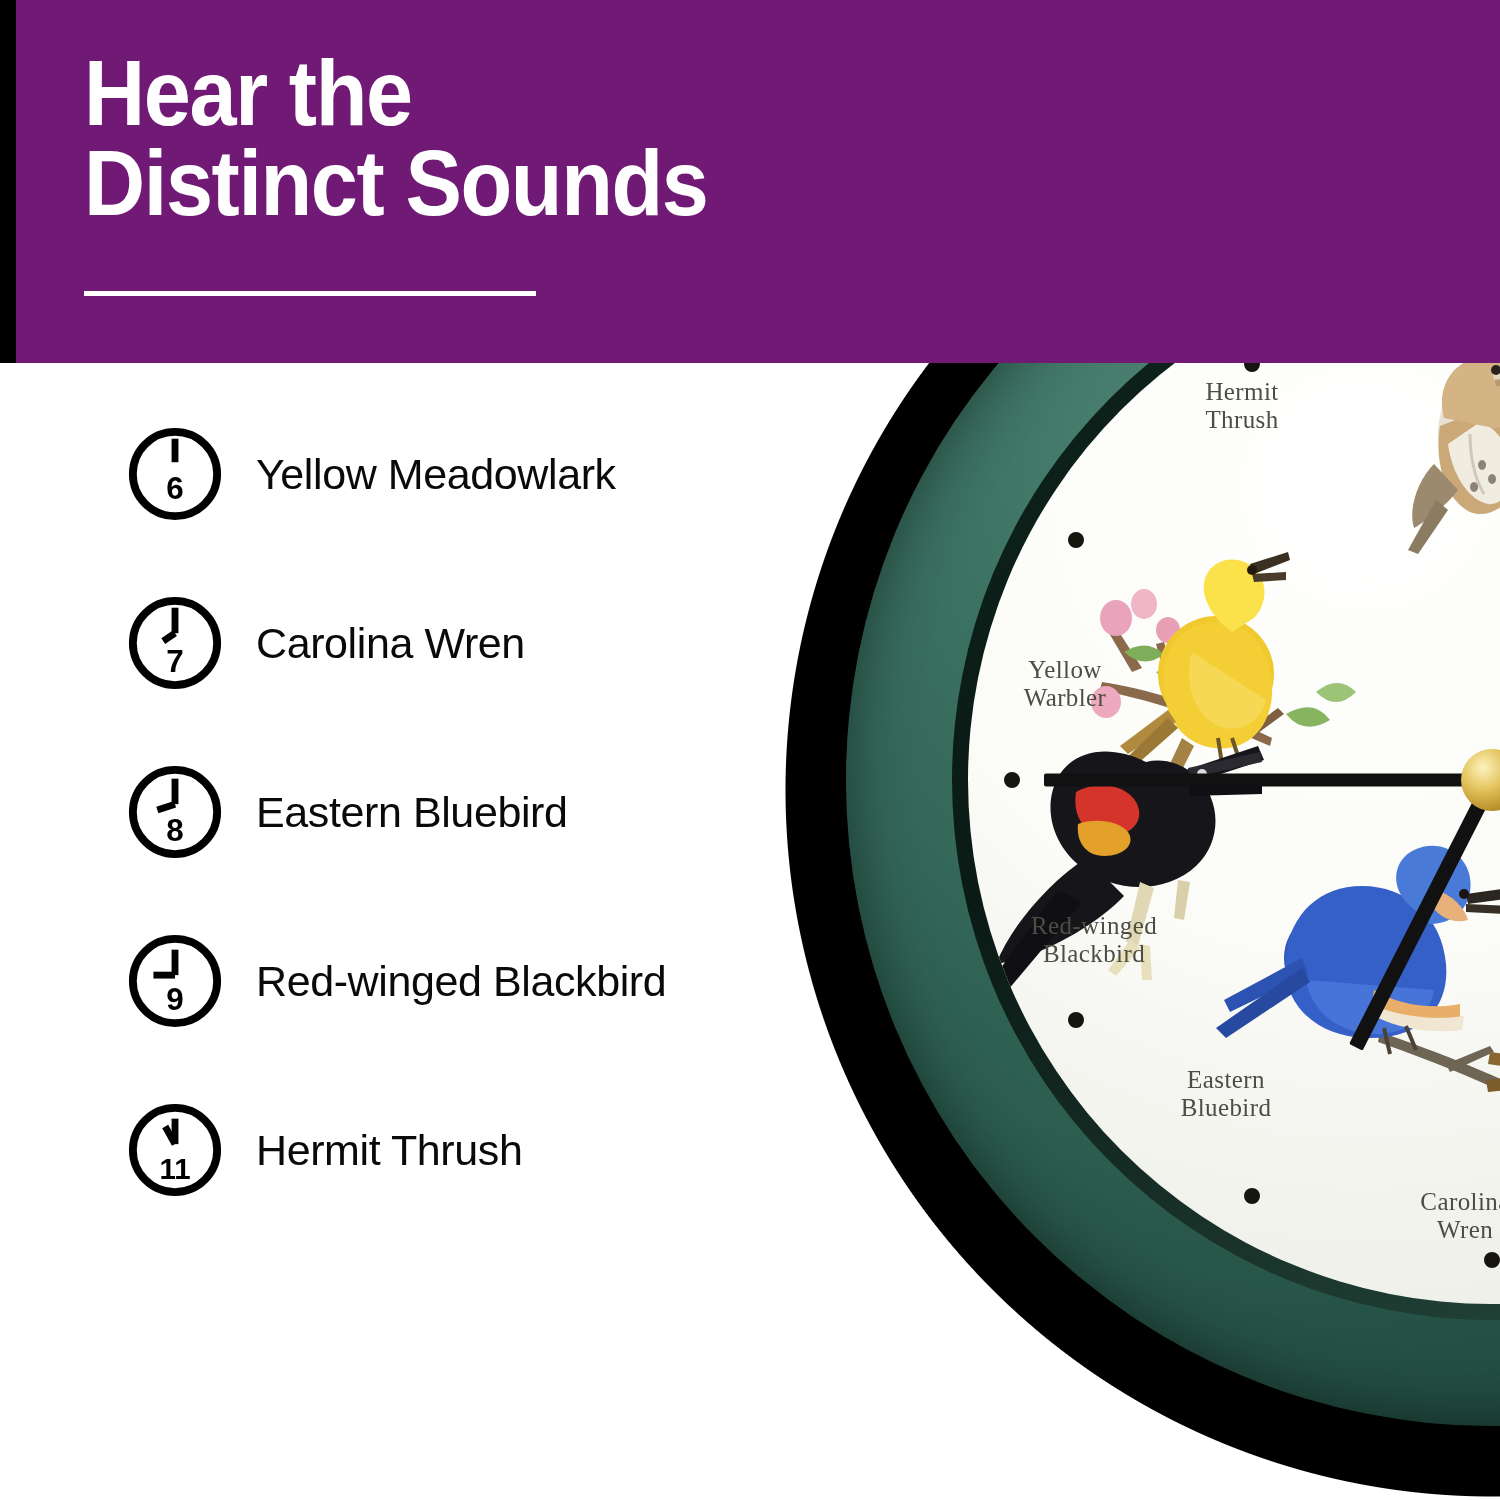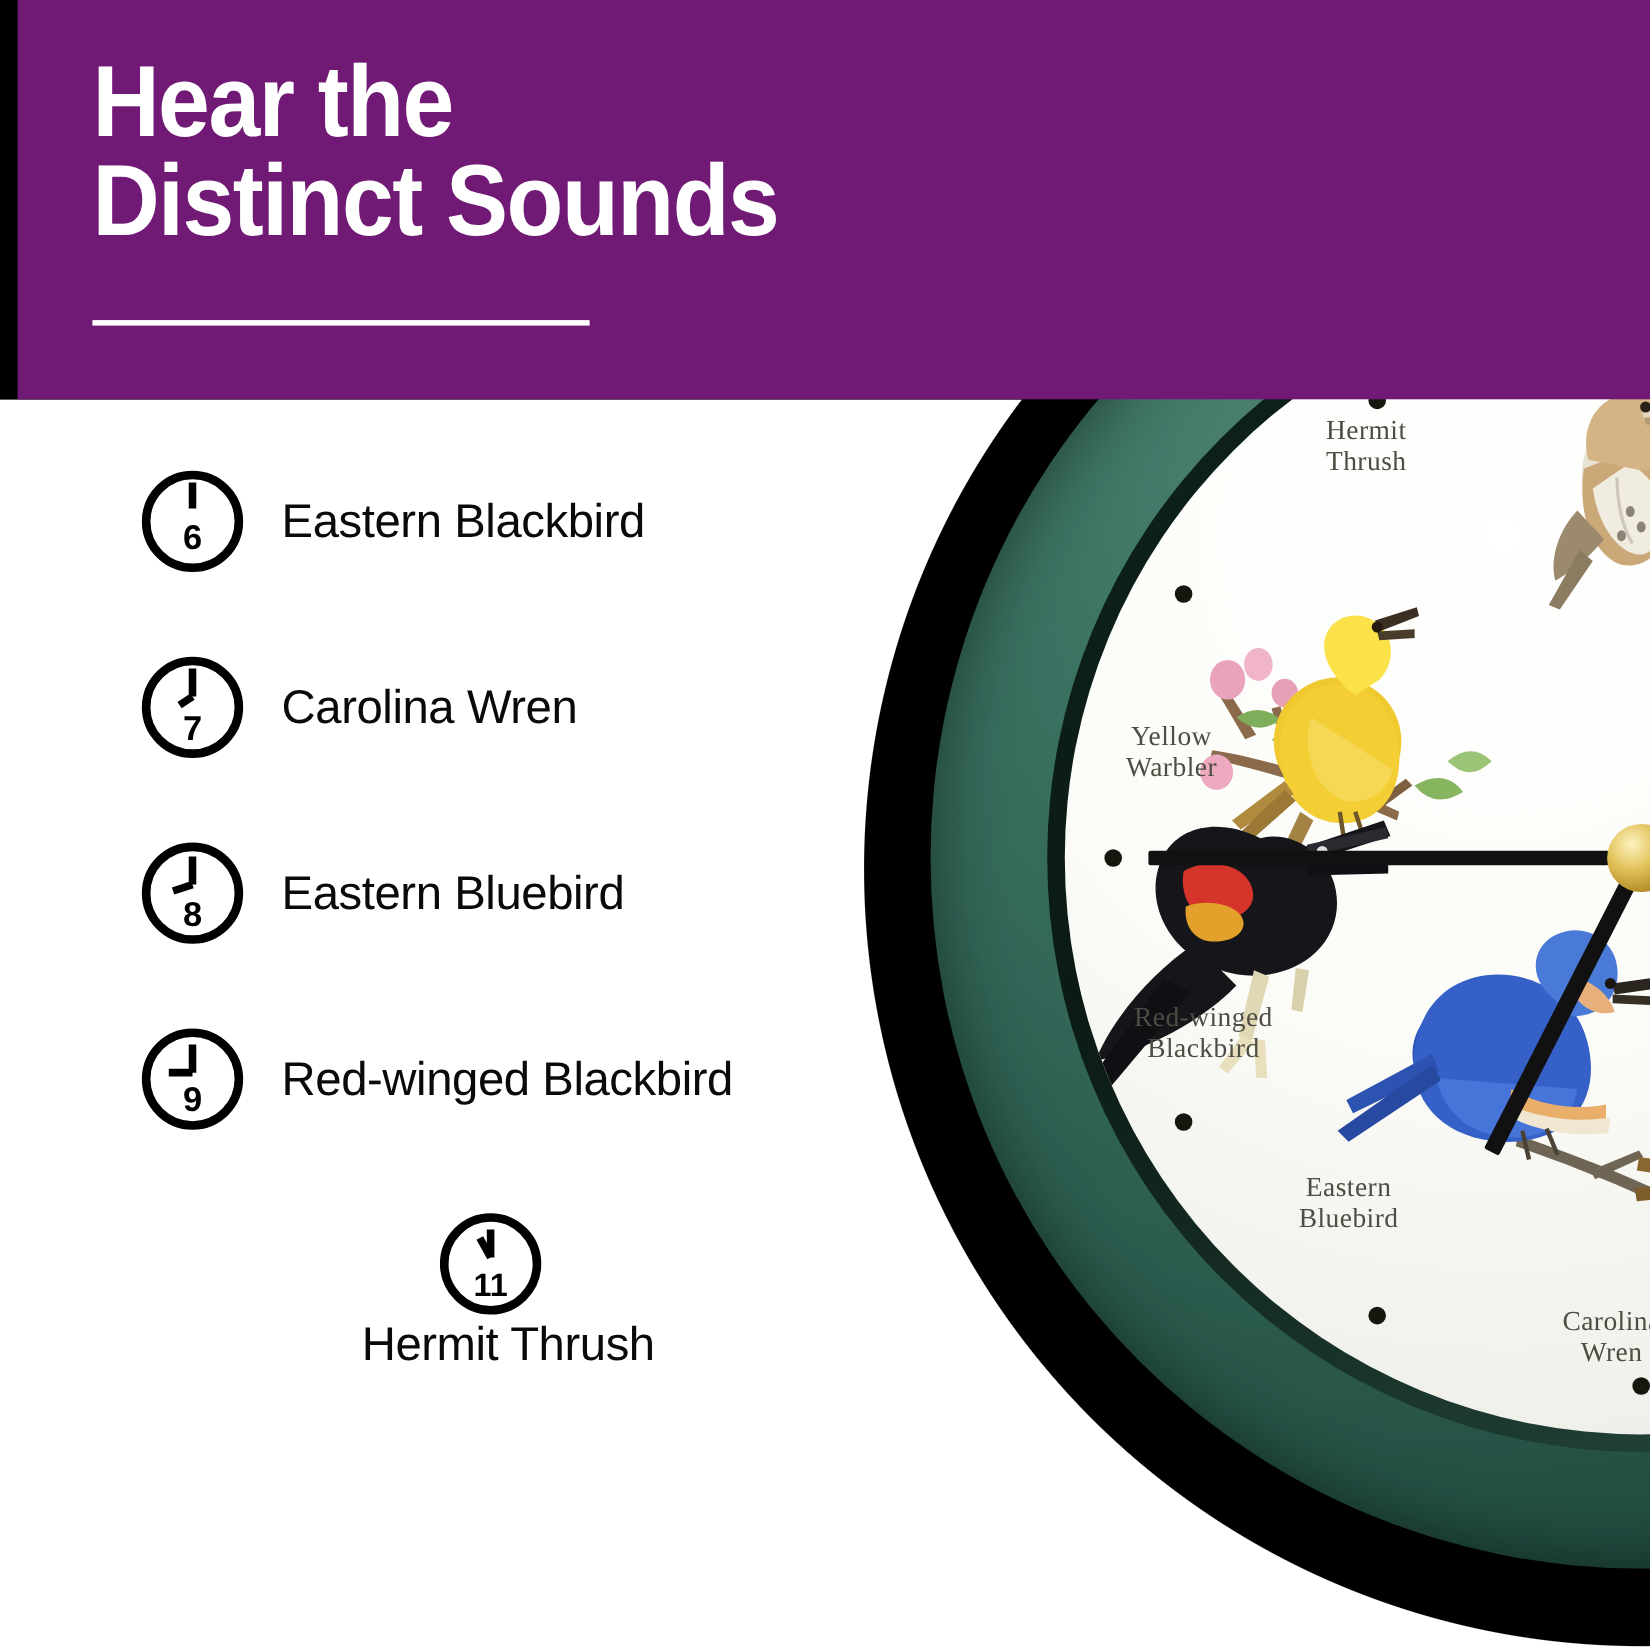--- a/index.html
+++ b/index.html
@@ -47,21 +47,21 @@
     background:#ffffff;
   }
 
   
   .feature-list{
     position:absolute;left:126px;top:424px;width:640px;
   }
   .feature-row{
     display:flex;align-items:center;height:100px;margin-bottom:69px;
   }
-  .feature-row:last-child{margin-bottom:0;flex-direction:column;}
+  .feature-row:last-child{margin-bottom:0;}
   .clock-icon{
     width:98px;height:98px;flex:0 0 98px;position:relative;
   }
   .clock-icon svg{display:block;width:98px;height:98px;}
   .feature-label{
     margin-left:32px;
     font-size:43px;
     color:#0a0a0a;
     font-family:"Liberation Sans", sans-serif;
     font-weight:400;
@@ -304,21 +304,21 @@
 
     <div class="feature-row">
       <div class="clock-icon">
         <svg viewBox="0 0 100 100">
           <circle cx="50" cy="50" r="43" fill="#fff" stroke="#000" stroke-width="8"></circle>
           <line x1="50" y1="38" x2="50" y2="14" stroke="#000" stroke-width="7" stroke-linecap="butt"></line>
           <line x1="50" y1="38" x2="50" y2="38" stroke="#000" stroke-width="7" stroke-linecap="butt"></line>
           <text x="50" y="76" text-anchor="middle" font-family="Liberation Sans, sans-serif" font-size="32" font-weight="700" fill="#000">6</text>
         </svg>
       </div>
-      <div class="feature-label">Eastern Blackbird</div>
+      <div class="feature-label">Yellow Meadowlark</div>
     </div>
 
     <div class="feature-row">
       <div class="clock-icon">
         <svg viewBox="0 0 100 100">
           <circle cx="50" cy="50" r="43" fill="#fff" stroke="#000" stroke-width="8"></circle>
           <line x1="50" y1="40" x2="50" y2="14" stroke="#000" stroke-width="7"></line>
           <line x1="50" y1="40" x2="38" y2="48" stroke="#000" stroke-width="7" stroke-linecap="butt"></line>
           <text x="50" y="80" text-anchor="middle" font-family="Liberation Sans, sans-serif" font-size="32" font-weight="700" fill="#000">7</text>
         </svg>

